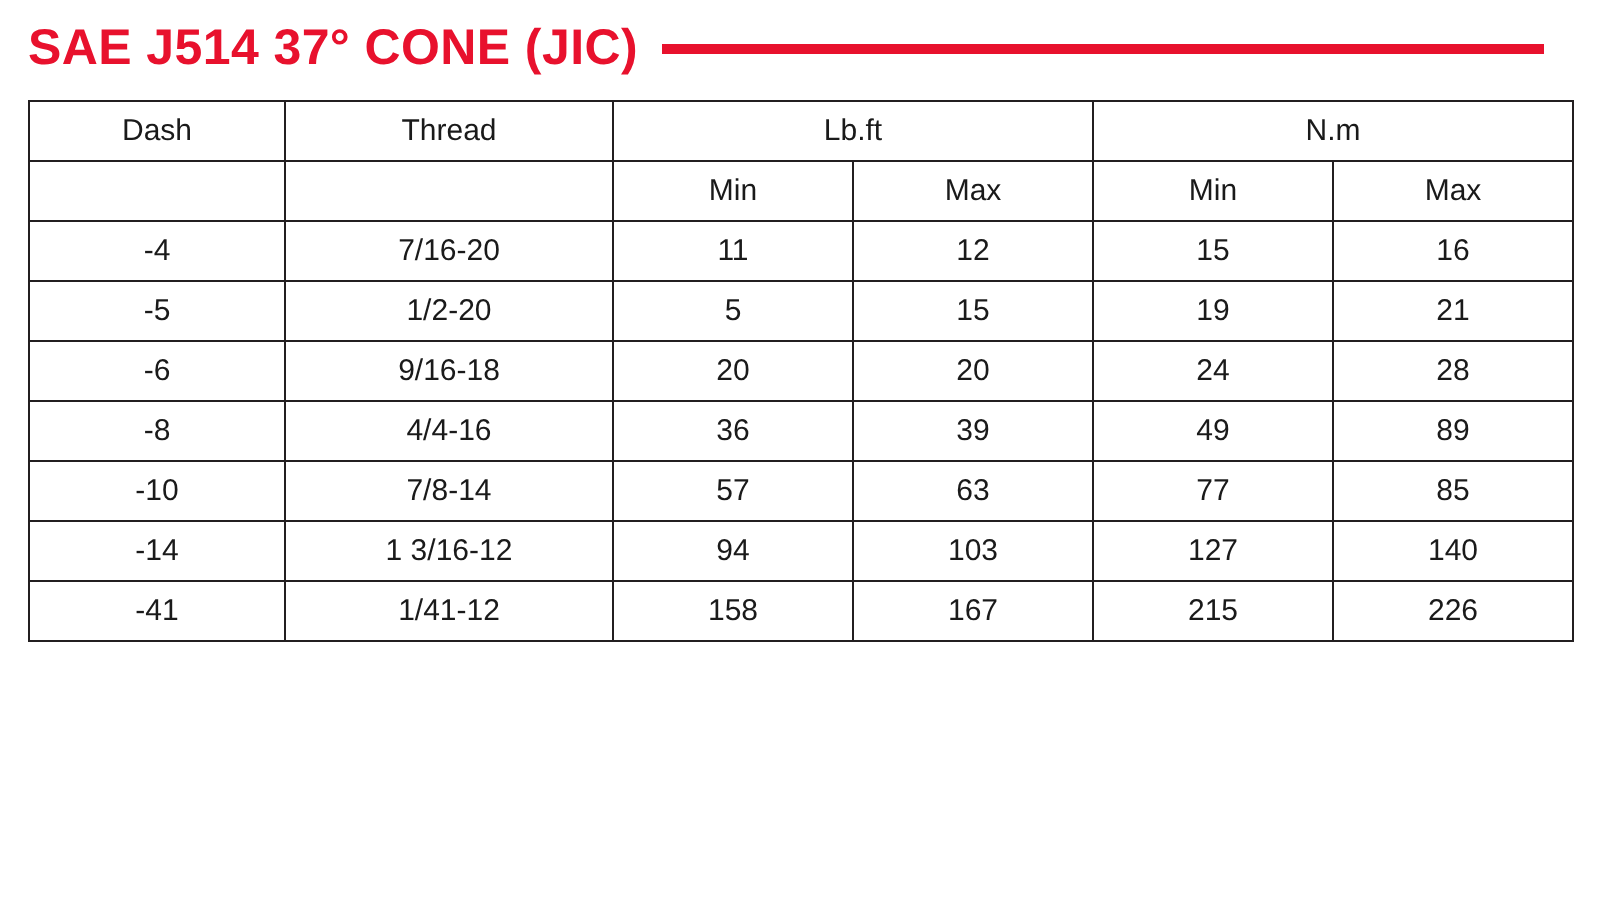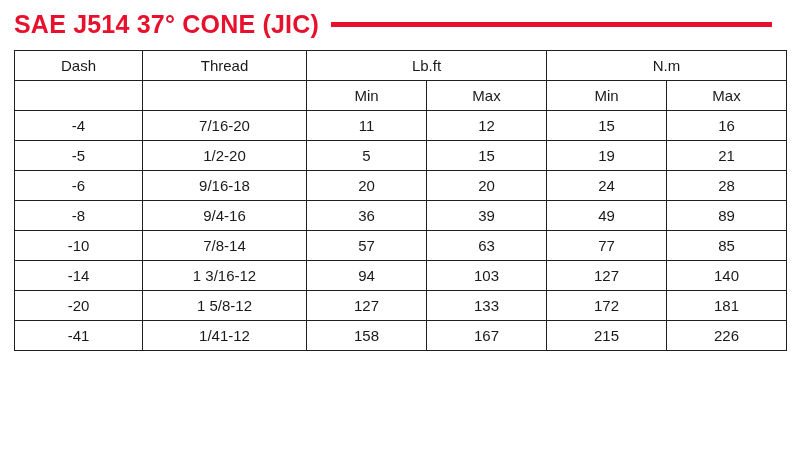--- a/index.html
+++ b/index.html
@@ -133,21 +133,21 @@
         <tr>
           <td class="cell">-6</td>
           <td class="cell">9/16-18</td>
           <td class="cell">20</td>
           <td class="cell">20</td>
           <td class="cell">24</td>
           <td class="cell">28</td>
         </tr>
         <tr>
           <td class="cell">-8</td>
-          <td class="cell">9/4-16</td>
+          <td class="cell">4/4-16</td>
           <td class="cell">36</td>
           <td class="cell">39</td>
           <td class="cell">49</td>
           <td class="cell">89</td>
         </tr>
         <tr>
           <td class="cell">-10</td>
           <td class="cell">7/8-14</td>
           <td class="cell">57</td>
           <td class="cell">63</td>
@@ -156,28 +156,20 @@
         </tr>
         <tr>
           <td class="cell">-14</td>
           <td class="cell">1 3/16-12</td>
           <td class="cell">94</td>
           <td class="cell">103</td>
           <td class="cell">127</td>
           <td class="cell">140</td>
         </tr>
         <tr>
-          <td class="cell">-20</td>
-          <td class="cell">1 5/8-12</td>
-          <td class="cell">127</td>
-          <td class="cell">133</td>
-          <td class="cell">172</td>
-          <td class="cell">181</td>
-        </tr>
-        <tr>
           <td class="cell">-41</td>
           <td class="cell">1/41-12</td>
           <td class="cell">158</td>
           <td class="cell">167</td>
           <td class="cell">215</td>
           <td class="cell">226</td>
         </tr>
       </tbody>
   </table>
 

